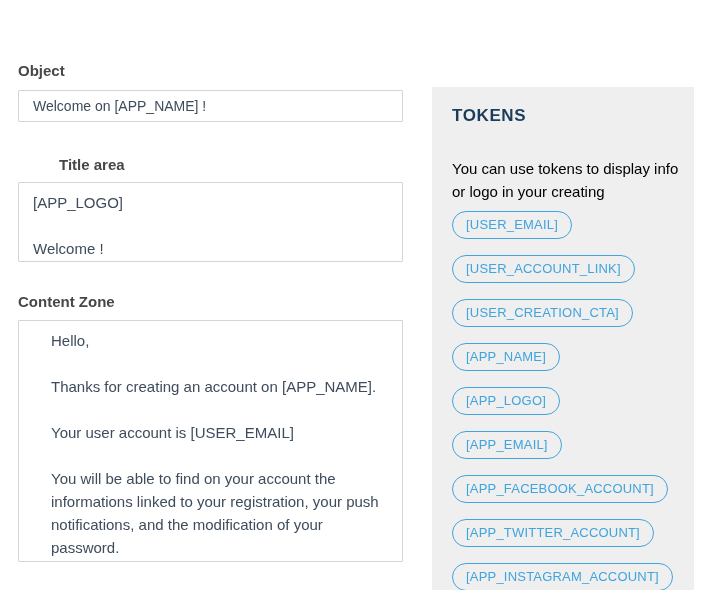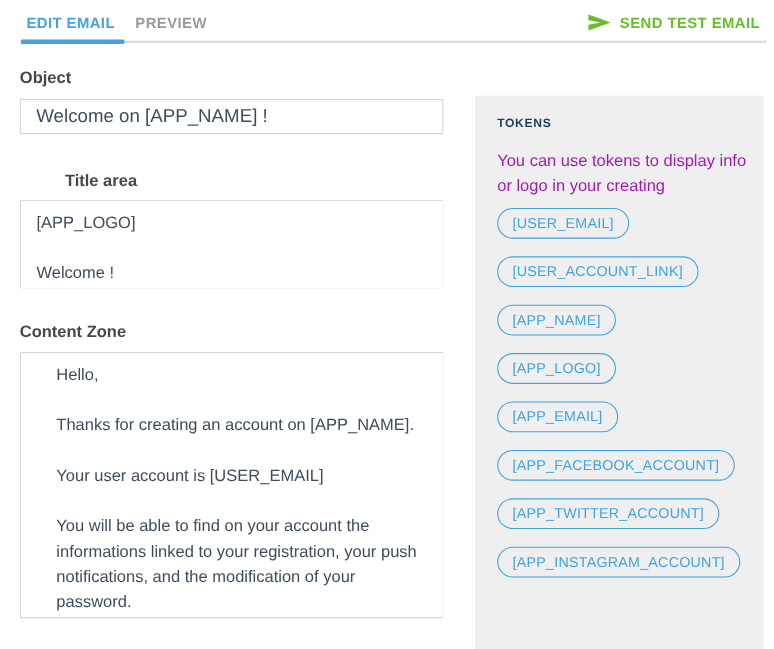--- a/index.html
+++ b/index.html
@@ -46,21 +46,21 @@
     position: absolute; left: 0;
     font-size: 15px; font-weight: 700; color: #474747;
   }
   .label-object { top: 62px; }
   .label-title-area { top: 156px; margin-left: 41px; }
   .label-content-zone { top: 293px; }
 
   .text-input {
     position: absolute; left: 0; top: 90px; width: 385px; height: 32px;
     border: 1px solid #d5d5d5; background: #fff; border-radius: 1px;
-    padding: 0 14px; font-size: 17px; color: #3e4c5c;
+    padding: 0 14px; font-size: 14px; color: #3e4c5c;
     font-family: "Liberation Sans", sans-serif;
   }
   textarea {
     position: absolute; left: 0; width: 385px;
     border: 1px solid #d5d5d5; background: #fff; border-radius: 1px;
     padding: 8px 14px; font-size: 15px; line-height: 23px; color: #3e4c5c;
     font-family: "Liberation Sans", sans-serif;
     resize: none; overflow-y: scroll; white-space: pre-wrap;
   }
   .ta-title { top: 182px; height: 80px; }
@@ -71,57 +71,42 @@
   textarea::-webkit-scrollbar-thumb {
     background: #c6c6c6; border-radius: 6px; border: 2px solid #ffffff;
   }
 
   
   .tokens-panel {
     position: absolute; left: 432px; top: 87px; width: 262px; height: 503px;
     background: #efefef; padding: 19px 14px 0 20px; overflow: hidden;
   }
   .tokens-title {
-    font-size: 11px; font-weight: 700; color: #1b3c5a; letter-spacing: 0.6px;
+    font-size: 17px; font-weight: 700; color: #1b3c5a; letter-spacing: 0.6px;
   }
   .tokens-desc {
-    margin-top: 17px; font-size: 15px; line-height: 23px; color: #a21caf;
+    margin-top: 31px; font-size: 15px; line-height: 23px; color: #000000;
   }
   .token-list {
     margin-top: 8px; display: flex; flex-wrap: wrap;
     column-gap: 12px; row-gap: 16px; align-items: flex-start;
   }
   .token-pill {
     display: inline-block; padding: 6px 13px 6px 13px;
     border: 1.5px solid #41a4dd; border-radius: 15px;
     color: #41a4dd; font-size: 13px; font-weight: 400; letter-spacing: 0.2px;
     background: transparent; cursor: pointer; white-space: nowrap;
     font-family: "Liberation Sans", sans-serif; line-height: 14px;
   }
 </style>
 </head>
 <body>
 
 <div class="page">
 
-  <div class="tabbar">
-    <button class="tab tab-active">EDIT EMAIL</button>
-    <button class="tab tab-inactive">PREVIEW</button>
-    <div class="tabbar-line"></div>
-    <div class="tab-underline"></div>
-
-    <button class="send-test">
-      <span class="send-icon">
-        <svg viewBox="0 0 24 18" width="22" height="17">
-          <path d="M1 1 L23 9 L1 17 L1 11.2 L13 9 L1 6.8 Z" fill="#68bd2b"></path>
-        </svg>
-      </span>
-      <span>SEND TEST EMAIL</span>
-    </button>
-  </div>
 
   <div class="left-col">
 
     <div class="field-label label-object">Object</div>
     <input class="text-input" type="text" value="Welcome on [APP_NAME] !" style="">
 
     <div class="field-label label-title-area">Title area</div>
     <textarea class="ta-title" style="">[APP_LOGO]
 
 Welcome !
@@ -145,20 +130,21 @@
 
   <aside class="tokens-panel">
     <h2 class="tokens-title">TOKENS</h2>
     <div class="tokens-desc">
       <div>You can use tokens to display info</div>
       <div>or logo in your creating</div>
     </div>
     <div class="token-list">
       <button class="token-pill">[USER_EMAIL]</button>
       <button class="token-pill">[USER_ACCOUNT_LINK]</button>
+      <button class="token-pill">[USER_CREATION_CTA]</button>
       <button class="token-pill">[APP_NAME]</button>
       <button class="token-pill">[APP_LOGO]</button>
       <button class="token-pill">[APP_EMAIL]</button>
       <button class="token-pill">[APP_FACEBOOK_ACCOUNT]</button>
       <button class="token-pill">[APP_TWITTER_ACCOUNT]</button>
       <button class="token-pill">[APP_INSTAGRAM_ACCOUNT]</button>
 
     </div>
   </aside>
 

